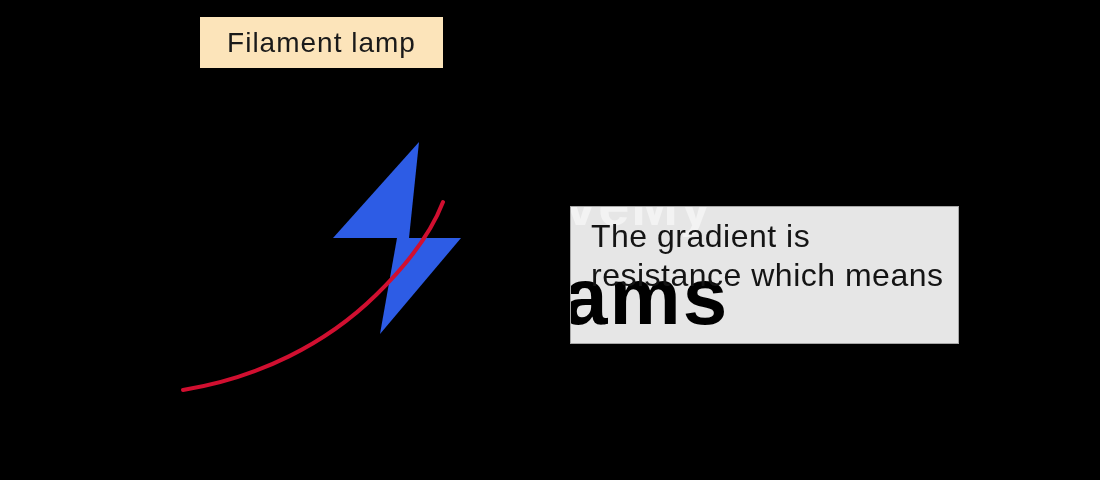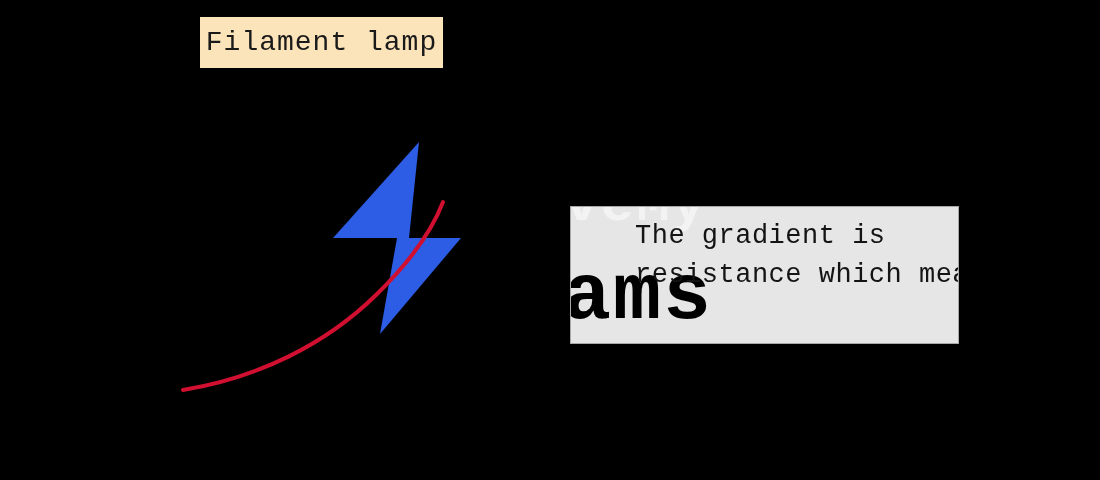--- a/index.html
+++ b/index.html
@@ -2,21 +2,21 @@
 <html><head>
 <meta charset="utf-8">
 <style>
   html, body { margin: 0; padding: 0; background: #000; }
   .stage {
     position: relative;
     width: 1100px;
     height: 480px;
     background: #000000;
     overflow: hidden;
-    font-family: Liberation Mono, monospace;
+    font-family: Liberation Sans, sans-serif;
     border-radius: 9px;
   }
 
   
   .title-box {
     position: absolute;
     left: 200px; top: 17px;
     width: 243px; height: 51px;
     background: #fce4ba;
     display: flex;
@@ -45,25 +45,24 @@
     background: #e6e6e6;
     border: 1px solid #a8a8a8;
     box-sizing: border-box;
     overflow: hidden;
   }
   .note-text {
     position: relative;
     z-index: 2;
     padding: 10px 0 0 20px;
     color: #141414;
-    font-size: 27px;
+    font-size: 32px;
     line-height: 39px;
     letter-spacing: 0.5px;
     white-space: nowrap;
-    margin-left: 44px;
   }
   .watermark {
     position: absolute;
     z-index: 1;
     left: 0; top: 0; right: 0; bottom: 0;
     pointer-events: none;
   }
   .watermark .wm-top {
     position: absolute;
     left: -6px; top: -34px;

